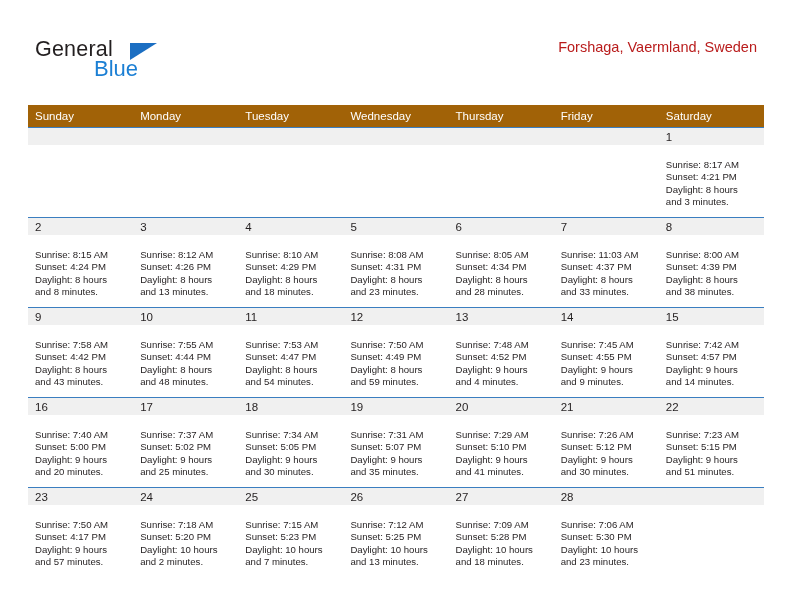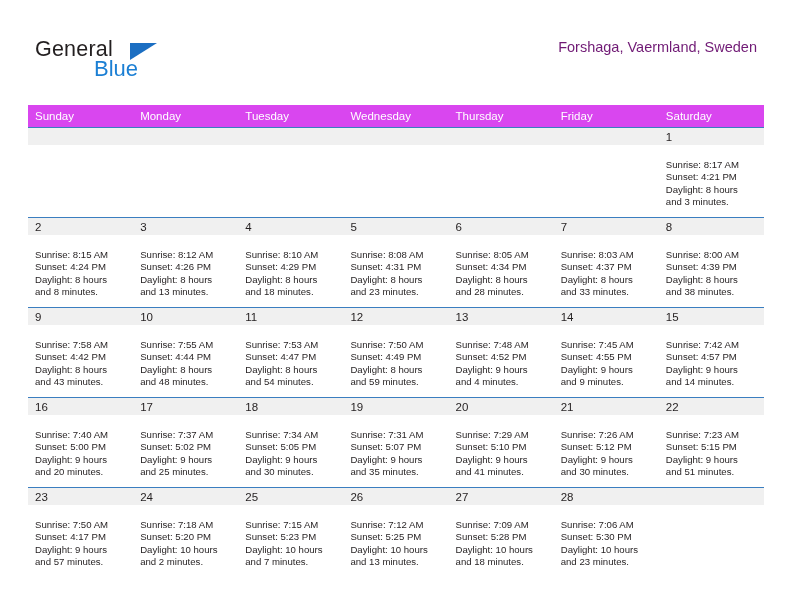--- a/index.html
+++ b/index.html
@@ -72,36 +72,36 @@
   .cal-title {
     font-size: 27px;
     font-weight: normal;
     color: #231f20;
     line-height: 32px;
     letter-spacing: 0.1px;
   }
   .cal-subtitle {
     font-size: 14.5px;
     font-weight: normal;
-    color: #701a75;
+    color: #b91c1c;
     line-height: 20px;
     margin-top: 5px;
   }
 
   
   .calendar {
     position: absolute;
     left: 28px;
     top: 105px;
     width: 736px;
     border-collapse: collapse;
     table-layout: fixed;
   }
   .calendar th {
-    background: #d946ef;
+    background: #a16207;
     color: #ffffff;
     font-size: 11.5px;
     font-weight: normal;
     text-align: left;
     padding: 5px 0 5px 7px;
     height: 21px;
     border: none;
     margin-top: 16px;
   }
   .calendar td {
@@ -235,21 +235,21 @@
             <div class="cell-body">
               <div>Sunrise: 8:05 AM</div>
               <div>Sunset: 4:34 PM</div>
               <div>Daylight: 8 hours</div>
               <div>and 28 minutes.</div>
             </div>
           </td>
           <td>
             <div class="daynum-band">7</div>
             <div class="cell-body">
-              <div>Sunrise: 8:03 AM</div>
+              <div>Sunrise: 11:03 AM</div>
               <div>Sunset: 4:37 PM</div>
               <div>Daylight: 8 hours</div>
               <div>and 33 minutes.</div>
             </div>
           </td>
           <td>
             <div class="daynum-band">8</div>
             <div class="cell-body">
               <div>Sunrise: 8:00 AM</div>
               <div>Sunset: 4:39 PM</div>

